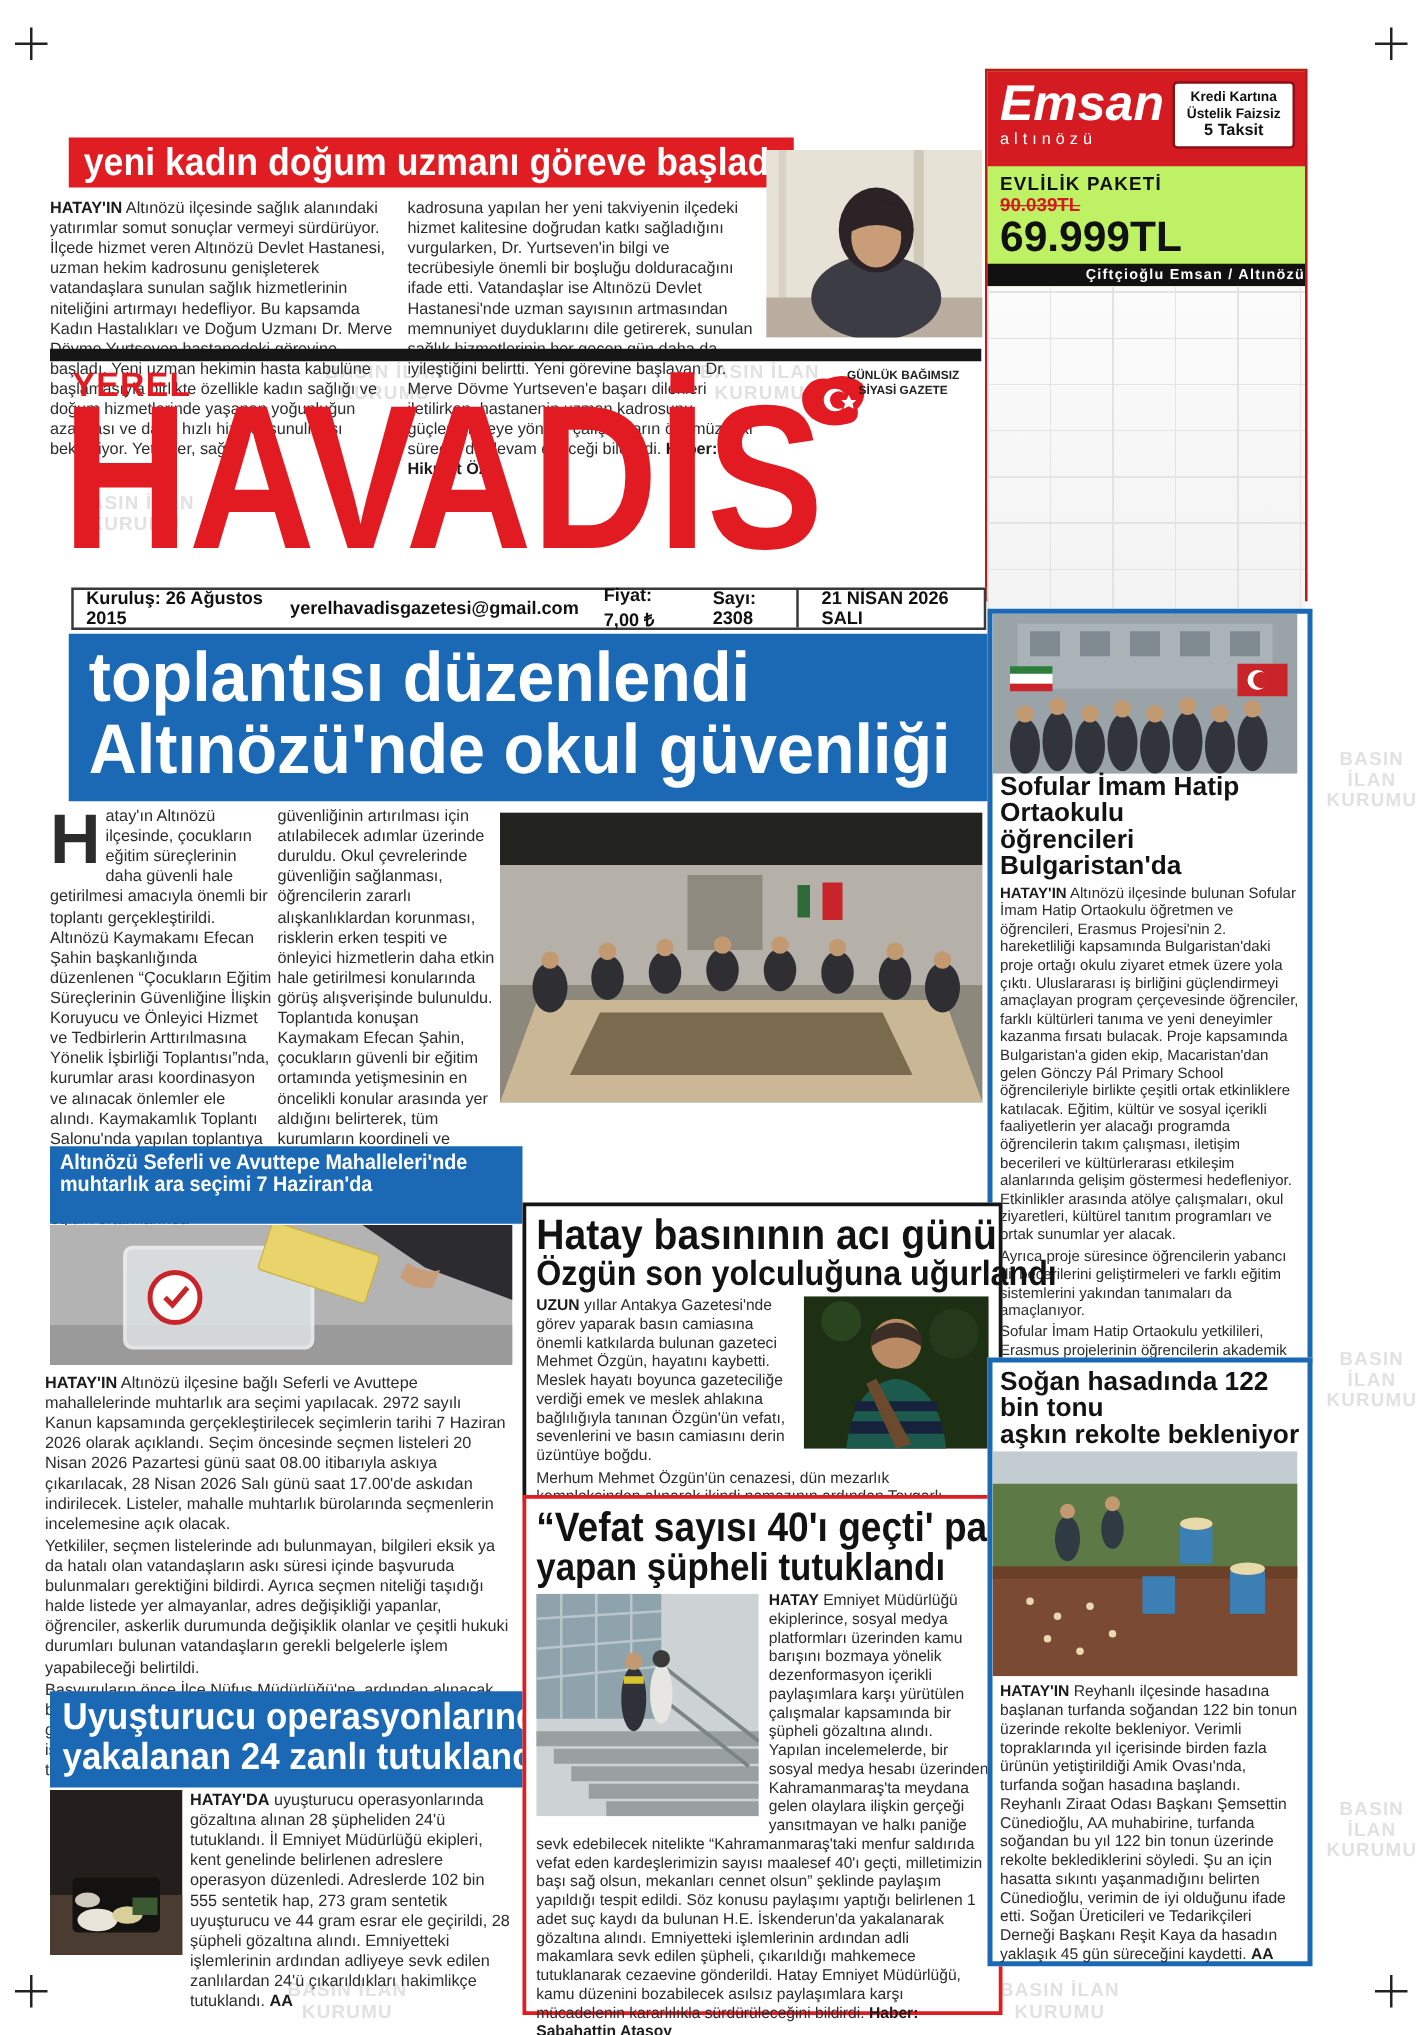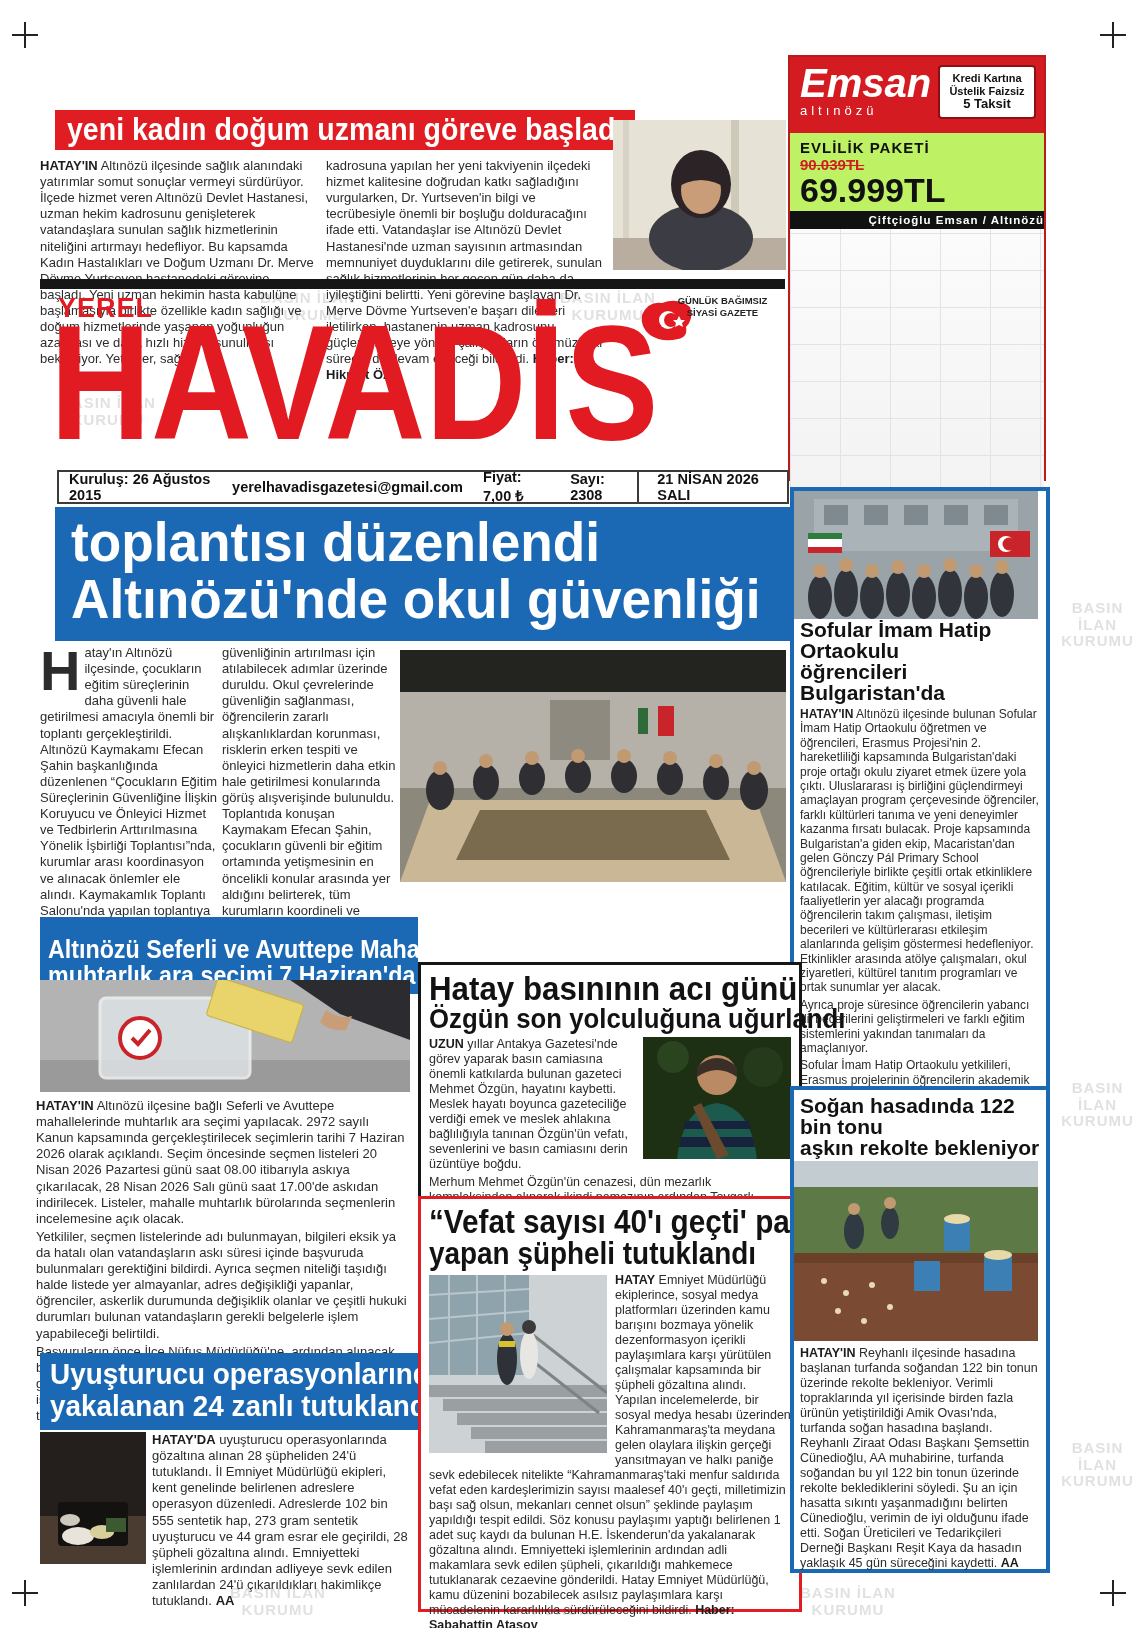--- a/index.html
+++ b/index.html
@@ -236,21 +236,21 @@
       <div>Sofular İmam Hatip Ortaokulu</div>
       <div>öğrencileri Bulgaristan'da</div>
     </div>
     <div class="small-txt" style="padding:2px 6px;">
       <p><b class="lead">HATAY'IN</b> <span>Altınözü ilçesinde bulunan Sofular İmam Hatip Ortaokulu öğretmen ve öğrencileri, Erasmus Projesi'nin 2. hareketliliği kapsamında Bulgaristan'daki proje ortağı okulu ziyaret etmek üzere yola çıktı. Uluslararası iş birliğini güçlendirmeyi amaçlayan program çerçevesinde öğrenciler, farklı kültürleri tanıma ve yeni deneyimler kazanma fırsatı bulacak. Proje kapsamında Bulgaristan'a giden ekip, Macaristan'dan gelen Gönczy Pál Primary School öğrencileriyle birlikte çeşitli ortak etkinliklere katılacak. Eğitim, kültür ve sosyal içerikli faaliyetlerin yer alacağı programda öğrencilerin takım çalışması, iletişim becerileri ve kültürlerarası etkileşim alanlarında gelişim göstermesi hedefleniyor. Etkinlikler arasında atölye çalışmaları, okul ziyaretleri, kültürel tanıtım programları ve ortak sunumlar yer alacak.</span></p>
       <p>Ayrıca proje süresince öğrencilerin yabancı dil becerilerini geliştirmeleri ve farklı eğitim sistemlerini yakından tanımaları da amaçlanıyor.</p>
       <p><span>Sofular İmam Hatip Ortaokulu yetkilileri, Erasmus projelerinin öğrencilerin akademik ve sosyal gelişimine önemli katkılar sunduğunu belirterek, bu tür uluslararası faaliyetlerin artarak devam edeceğini ifade etti. Proje sonunda elde edilen kazanımların okul ortamında paylaşılması ve yaygınlaştırılması planlanıyor.</span> <b class="byline">Haber: Hikmet Öz</b></p>
     </div>
   </div>
 
-  <div class="abs z bluebox" style="left:40px;top:917px;width:370px;height:58px;padding:19px 0 0 8px;font-size:25px;line-height:1.05;">
+  <div class="abs z bluebox" style="left:40px;top:917px;width:370px;height:58px;padding:4px 0 0 8px;font-size:17px;line-height:1.05;">
     <div><span class="cond" style="transform:scaleX(.93);white-space:nowrap;">Altınözü Seferli ve Avuttepe Mahalleleri'nde</span></div>
     <div><span class="cond" style="transform:scaleX(.93);white-space:nowrap;">muhtarlık ara seçimi 7 Haziran'da</span></div>
   </div>
   <svg class="abs z photo" style="left:40px;top:980px;" width="370" height="112">
     <rect width="370" height="112" fill="#b3b3b3"></rect>
     <rect y="80" width="370" height="32" fill="#9a9a9a"></rect>
     <rect x="60" y="18" width="150" height="80" rx="6" fill="#dde2e5" opacity=".85" stroke="#f2f2f2" stroke-width="3"></rect>
     <circle cx="100" cy="58" r="22" fill="#fff"></circle>
     <circle cx="100" cy="58" r="20" fill="none" stroke="#c8242a" stroke-width="4"></circle>
     <path d="M92 58 l6 6 12 -14" stroke="#c8242a" stroke-width="4" fill="none"></path>

